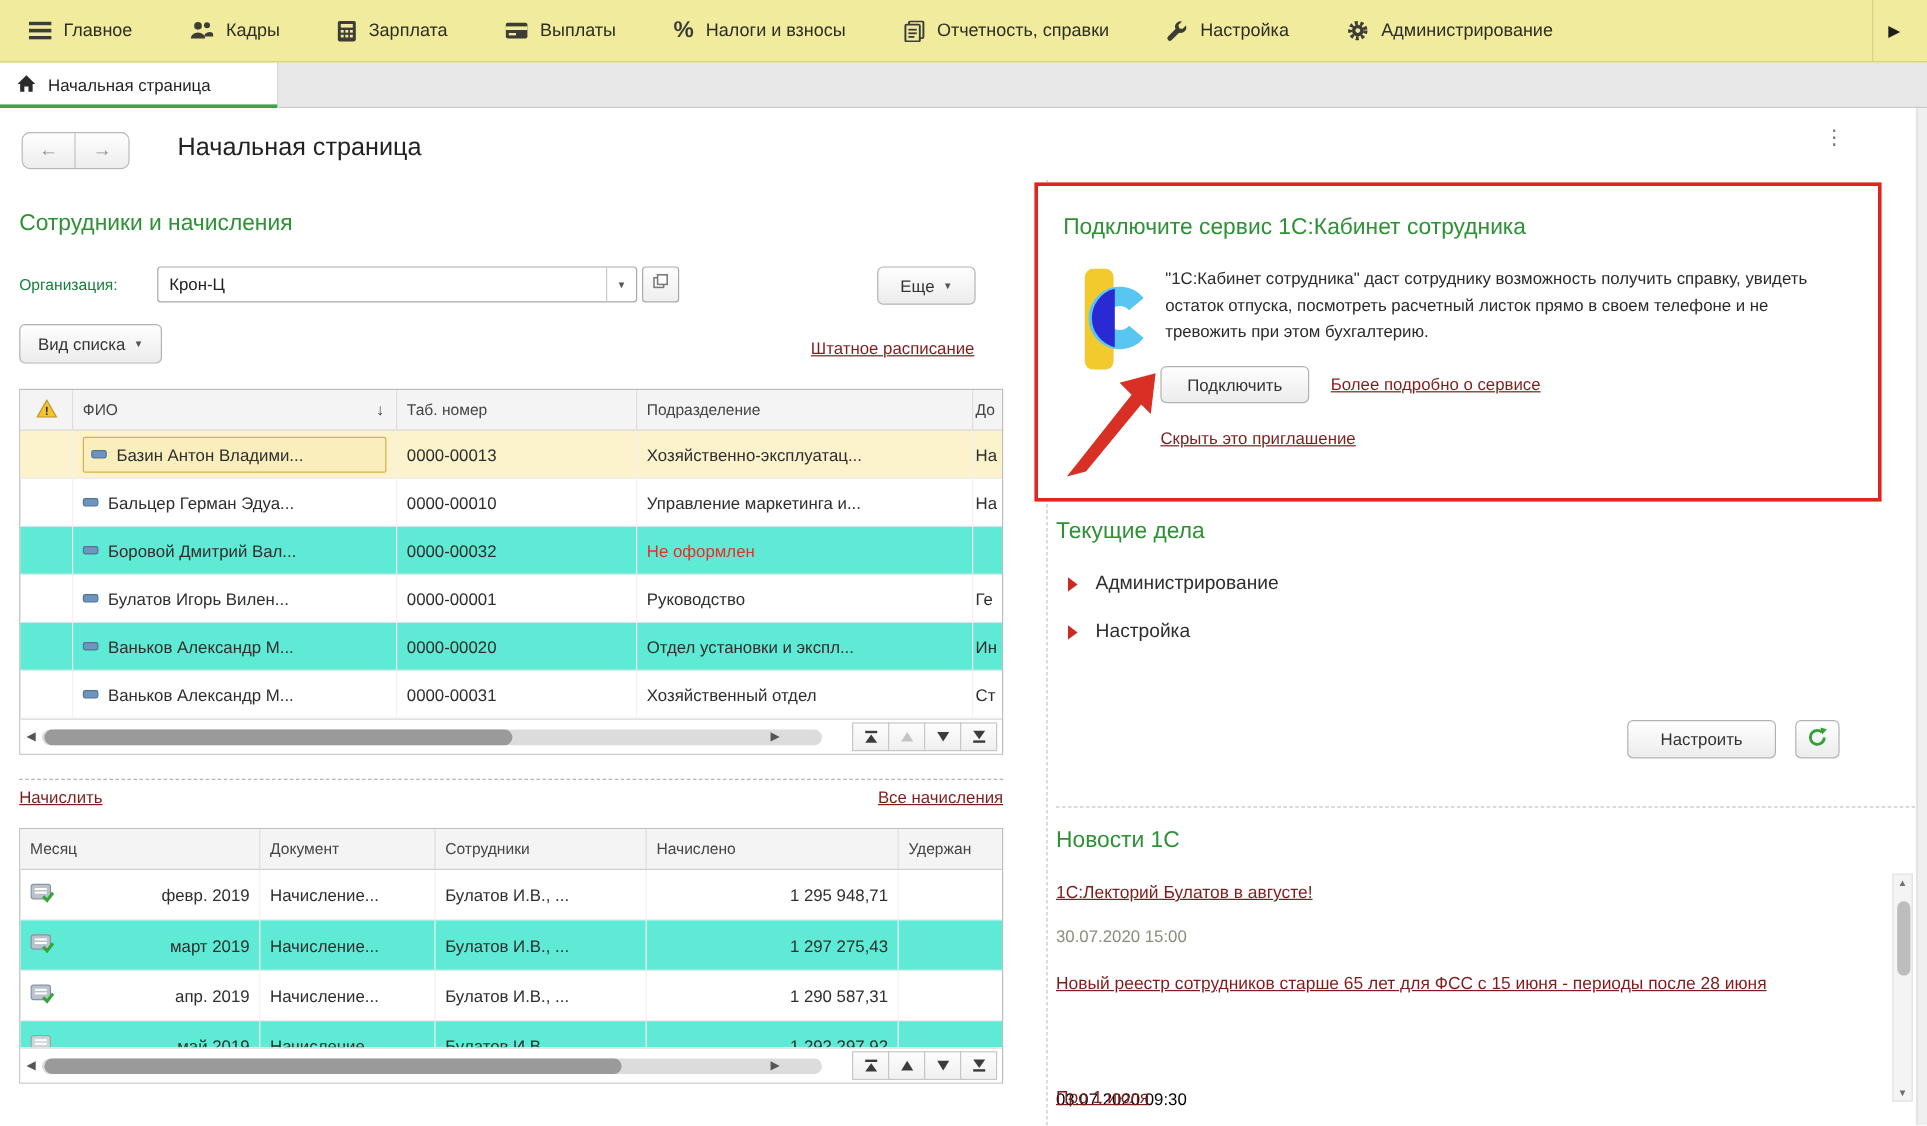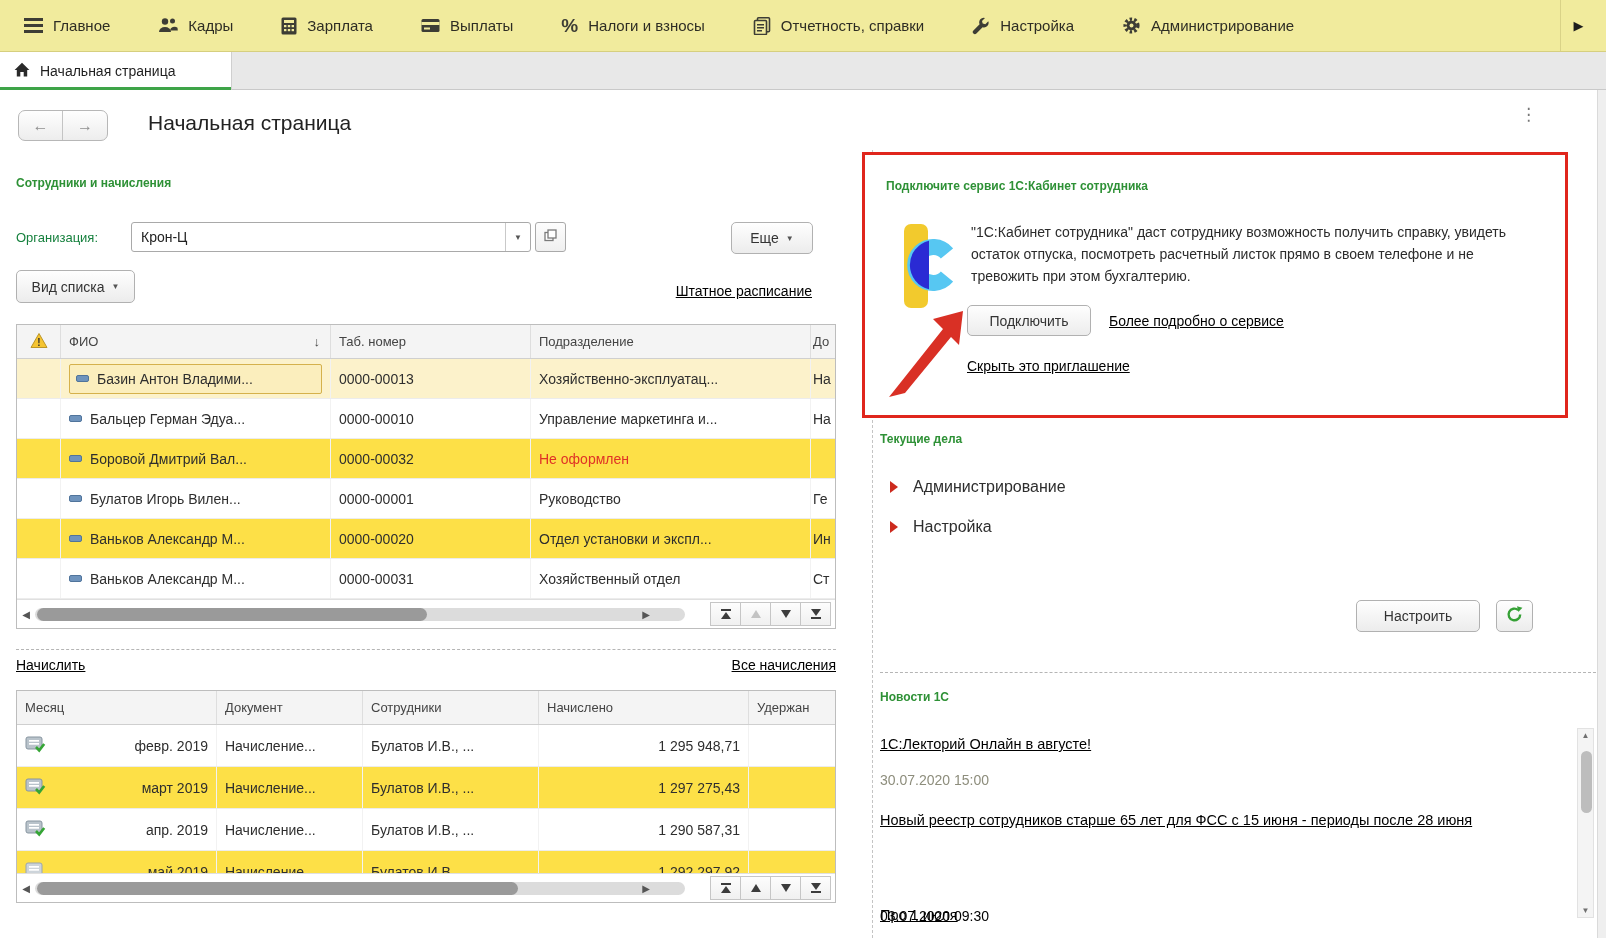--- a/index.html
+++ b/index.html
@@ -18,22 +18,22 @@
   .tab{position:absolute;left:0;top:0;width:232px;height:38px;background:#fff;border-right:1px solid #cfcfcf;display:flex;align-items:center;gap:10px;padding-left:14px;font-size:14px;color:#1f1f1f}
   .tab:after{content:"";position:absolute;left:0;right:0;bottom:0;height:3px;background:#3ea448}
 
   
   .navgrp{position:absolute;left:18px;top:110px;display:flex;border:1px solid #b7b7b7;border-radius:7px;overflow:hidden;background:linear-gradient(#fefefe,#ededed)}
   .navbtn{width:44px;height:29px;display:flex;align-items:center;justify-content:center;color:#8f8f8f;font-size:16px;border-right:1px solid #c4c4c4}
   .navbtn:last-child{border-right:none}
   .pagetitle{position:absolute;left:148px;top:111px;font-size:21px;color:#222}
   .dots{position:absolute;left:1520px;top:110px;font-size:17px;color:#777;letter-spacing:0;line-height:9px;text-align:center;width:14px}
 
-  .h-green{color:#2e9136;font-weight:bold;font-size:12px}
-  .lnk{color:#000000;text-decoration:underline;font-size:14px;cursor:pointer;white-space:nowrap}
+  .h-green{color:#2e9136;font-weight:normal;font-size:19px}
+  .lnk{color:#7f1d1d;text-decoration:underline;font-size:14px;cursor:pointer;white-space:nowrap}
 
   
   .sec1head{position:absolute;left:16px;top:176px}
   .orglabel{position:absolute;left:16px;top:230px;font-size:13px;color:#15803d}
   .orgfield{position:absolute;left:131px;top:222px;width:400px;height:30px;border:1px solid #a9a9a9;border-radius:3px;background:#fff;display:flex;align-items:center}
   .orgfield .val{flex:1;padding:0 9px;font-size:14px;color:#222}
   .orgfield .dd{width:25px;height:100%;border-left:1px solid #c9c9c9;display:flex;align-items:center;justify-content:center;color:#555;font-size:8px}
   .pickbtn{position:absolute;left:535px;top:222px;width:31px;height:30px;border:1px solid #a9a9a9;border-radius:3px;background:linear-gradient(#fdfdfd,#efefef);display:flex;align-items:center;justify-content:center}
   .btn{border:1px solid #b1b1b1;border-radius:5px;background:linear-gradient(#fefefe,#ececec);font-size:14px;color:#333;display:flex;align-items:center;justify-content:center;gap:7px}
   .morebtn{position:absolute;left:731px;top:222px;width:82px;height:32px}
@@ -42,21 +42,21 @@
   .stafflnk{position:absolute;left:640px;top:282px;width:172px;text-align:right}
 
   
   .tbl{position:absolute;border:1px solid #bdbdbd;background:#fff}
   .trow{display:flex;align-items:stretch}
   .thead{background:#f4f4f4;border-bottom:1px solid #cfcfcf;height:34px}
   .thead .tc{font-size:13px;color:#444;display:flex;align-items:center;border-right:1px solid #dedede}
   .tc{padding:0 8px;overflow:hidden;white-space:nowrap}
   .brow{height:40px;border-bottom:1px solid #ececec}
   .brow .tc{font-size:14px;color:#2e2e2e;display:flex;align-items:center;border-right:1px solid #f2f2f2}
-  .alt{background:#fde047}
+  .alt{background:#5eead4}
   .selrow{background:#fcf2cb}
   
   .t1 .c0{width:44px;justify-content:center}
   .t1 .c1{width:270px}
   .t1 .c2{width:200px}
   .t1 .c3{width:280px}
   .t1 .c4{width:24px;border-right:none !important;padding:0 2px}
   .sortarr{margin-left:auto;color:#444;font-size:13px;padding-right:2px}
   .dash{display:inline-block;width:13px;height:7px;border-radius:2px;background:#6f94bd;border:1px solid #50749b;flex:none}
   .gap8{gap:8px}
@@ -516,21 +516,21 @@
   <span>
     <svg width="17" height="17" viewBox="0 0 17 17">
         <path d="M14.2,8.5 a5.8,5.8 0 1 1 -2,-4.4" fill="none" stroke="#35a035" stroke-width="2.4"></path>
         <polygon points="11,0.2 16.4,1.8 12.4,6" fill="#35a035"></polygon>
       </svg>
   </span>
 </div>
 
 <div class="dashline-r"></div>
 <div class="h-green newshead">Новости 1С</div>
-<div class="nl1"><span class="lnk newslnk">1С:Лекторий Онлайн в августе!</span></div>
+<div class="nl1"><span class="lnk newslnk">1С:Лекторий Булатов в августе!</span></div>
 <div class="nd1">30.07.2020 15:00</div>
 <div class="nl2"><span class="lnk newslnk" style="white-space:normal">Новый реестр сотрудников старше 65 лет для ФСС с 15 июня - периоды после 28 июня</span></div>
 <div class="nd2">03.07.2020 09:30</div>
 <div class="nl3"><span class="lnk newslnk">Про 1 июля</span></div>
 
 <div class="vscroll">
   <span class="vs-ar">▲</span>
   <div class="vthumb"></div>
   <span class="vs-ar">▼</span>
 </div>

